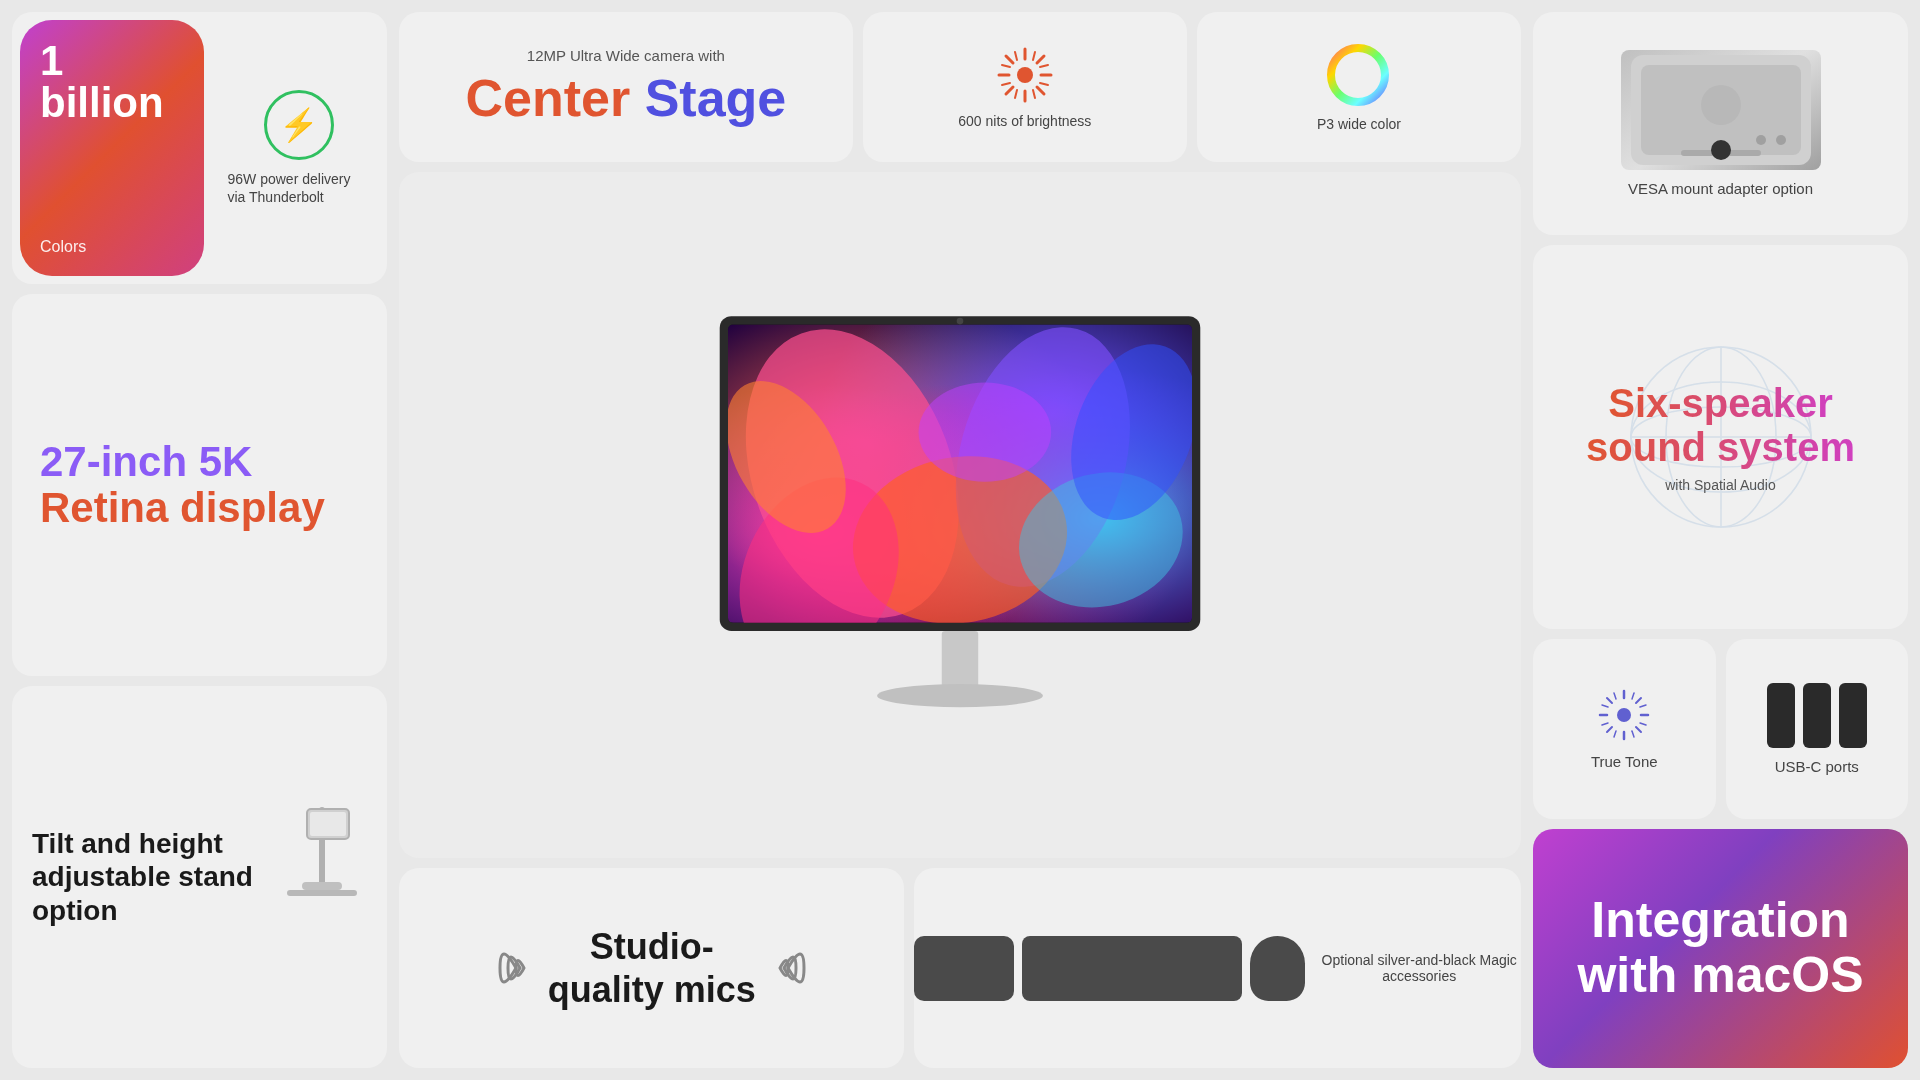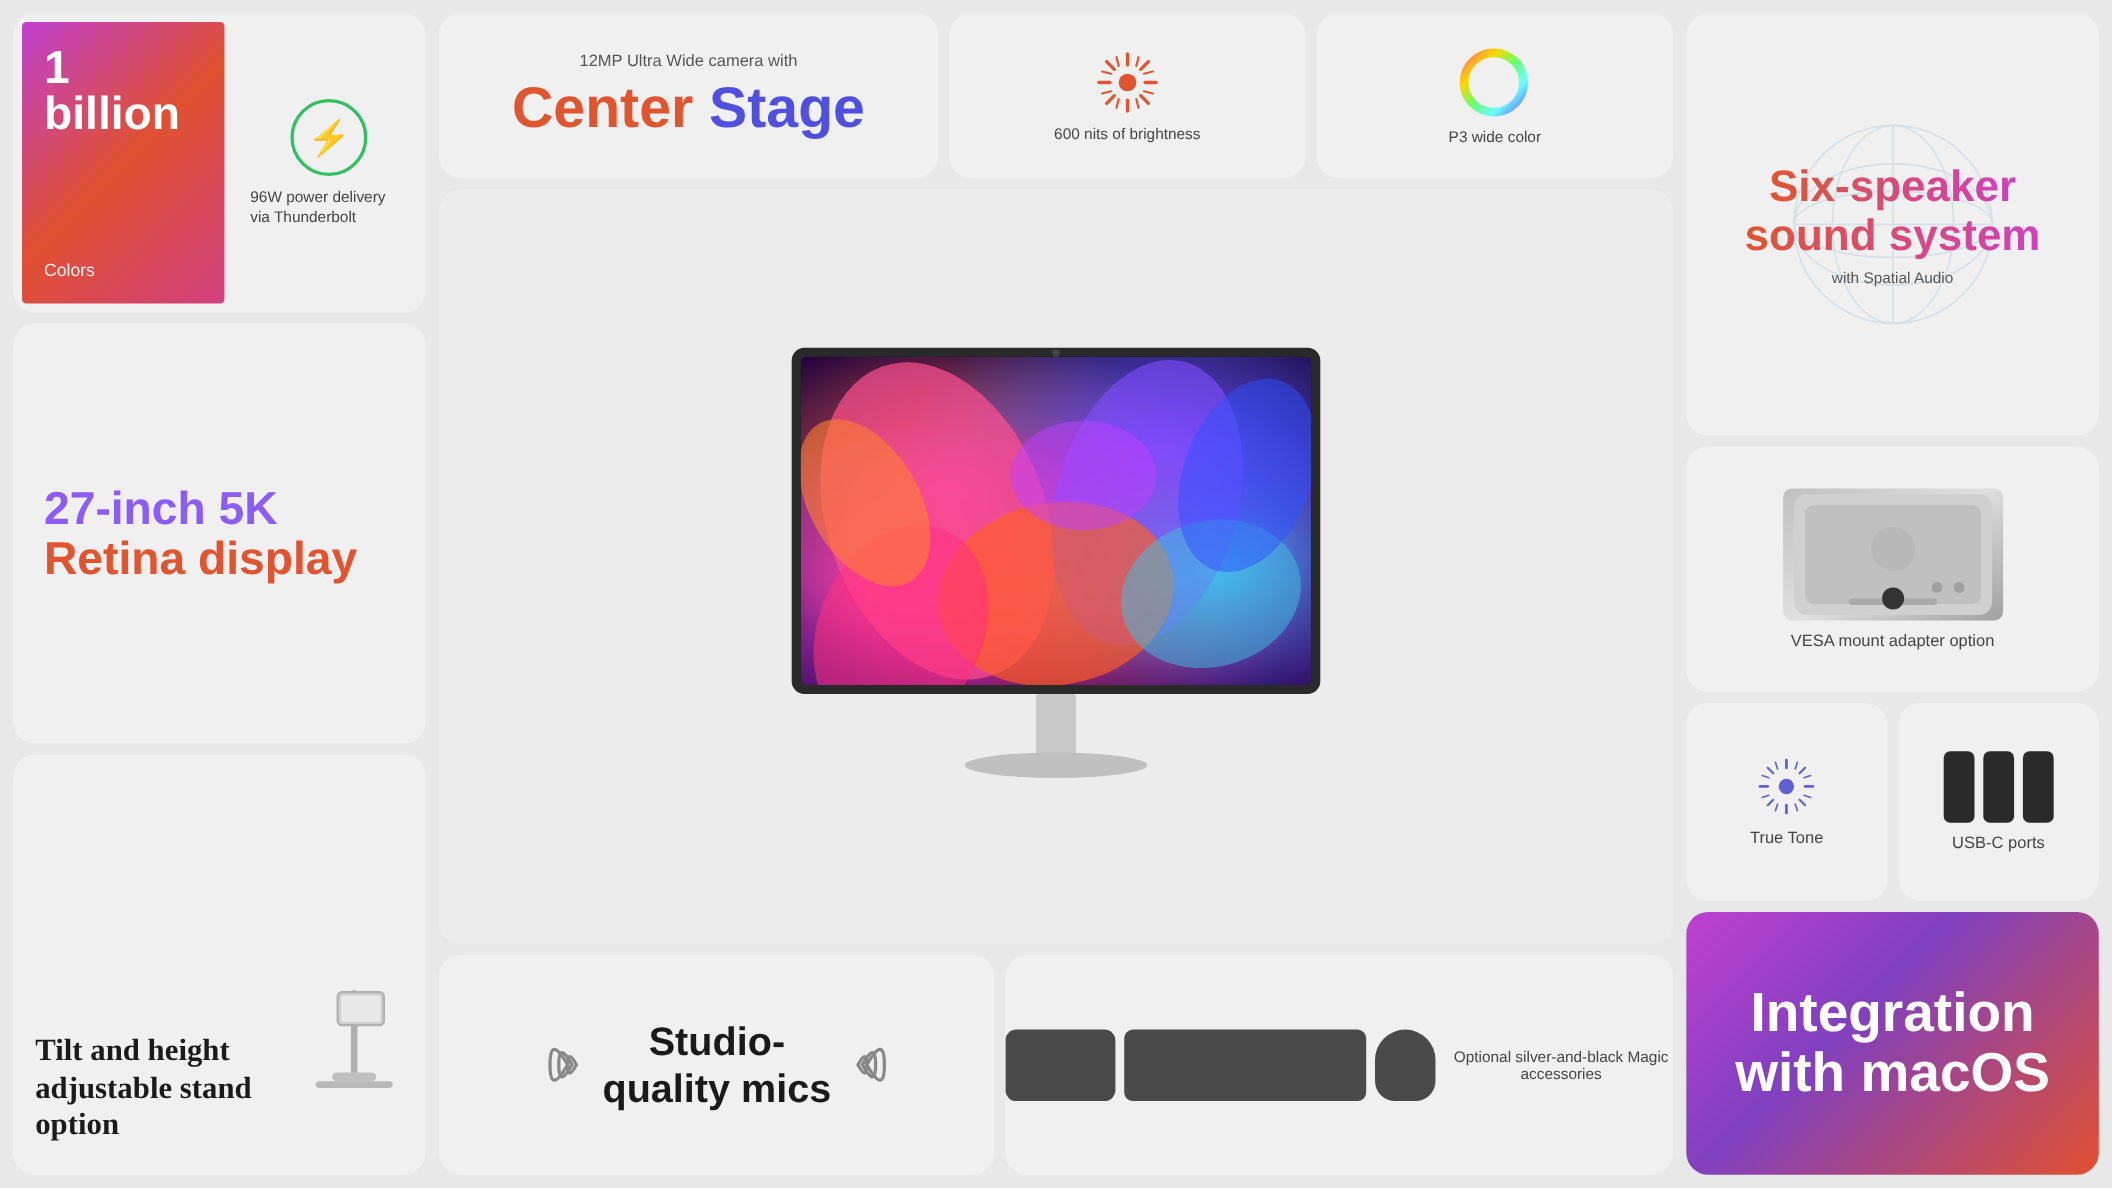--- a/index.html
+++ b/index.html
@@ -80,21 +80,21 @@
     .card-billion-power {
       flex: 1;
       display: flex;
       gap: 0;
       background: #f0f0f0;
       padding: 0;
     }
     .card-billion {
       flex: 1;
       background: linear-gradient(135deg, #c040d0 0%, #e05030 50%, #d04080 100%);
-      border-radius: 4px;
+      border-radius: 32px;
       padding: 20px;
       display: flex;
       flex-direction: column;
       justify-content: space-between;
       margin: 8px;
     }
     .card-billion h2 {
       font-size: 42px;
       font-weight: 800;
       color: white;
@@ -144,24 +144,23 @@
       font-size: 42px;
       font-weight: 800;
       line-height: 1.1;
     }
     .retina-blue { color: #8b5cf6; }
     .retina-orange { color: #e05530; }
 
     .card-stand {
       flex: 1.2;
       display: flex;
-      align-items: flex-end;
+      align-items: center;
       padding: 28px 20px;
       background: #f0f0f0;
-      font-family: Liberation Serif, serif;
     }
     .card-stand h2 {
       font-size: 28px;
       font-weight: 700;
       color: #1a1a1a;
       line-height: 1.2;
       flex: 1;
     }
     .stand-image {
       width: 90px;
@@ -625,56 +624,56 @@
         <div class="mouse"></div>
       </div>
       <p>Optional silver-and-black Magic accessories</p>
     </div>
   </div>
 
 </div>
 
 <div class="right-col">
 
+  <div class="card card-vesa">
+    <div class="vesa-image">
+
+      <svg width="200" height="120" viewBox="0 0 200 120">
+        <rect x="10" y="5" width="180" height="110" rx="12" fill="#d0d0d0"></rect>
+        <rect x="20" y="15" width="160" height="90" rx="8" fill="#c0c0c0"></rect>
+
+        <circle cx="100" cy="55" r="20" fill="#b8b8b8"></circle>
+        <text x="100" y="63" text-anchor="middle" font-size="28" fill="#888"></text>
+
+        <rect x="60" y="100" width="80" height="6" rx="3" fill="#aaa"></rect>
+
+        <circle cx="140" cy="90" r="5" fill="#a0a0a0"></circle>
+        <circle cx="160" cy="90" r="5" fill="#a0a0a0"></circle>
+      </svg>
+    </div>
+    <p>VESA mount adapter option</p>
+  </div>
+
   <div class="card card-six-speaker">
 
     <div class="speaker-globe">
       <svg class="globe-svg" viewBox="0 0 200 200">
         <circle cx="100" cy="100" r="90" fill="none" stroke="#4080c0" stroke-width="1.5"></circle>
         <ellipse cx="100" cy="100" rx="55" ry="90" fill="none" stroke="#4080c0" stroke-width="1.5"></ellipse>
         <ellipse cx="100" cy="100" rx="90" ry="30" fill="none" stroke="#4080c0" stroke-width="1.5"></ellipse>
         <ellipse cx="100" cy="100" rx="90" ry="55" fill="none" stroke="#4080c0" stroke-width="1.5"></ellipse>
         <line x1="10" y1="100" x2="190" y2="100" stroke="#4080c0" stroke-width="1.5"></line>
         <line x1="100" y1="10" x2="100" y2="190" stroke="#4080c0" stroke-width="1.5"></line>
       </svg>
     </div>
     <h2>
       <span class="six-gradient">Six-speaker</span><br>
       <span class="six-gradient">sound system</span>
     </h2>
     <span class="subtitle">with Spatial Audio</span>
-  </div>
-
-  <div class="card card-vesa">
-    <div class="vesa-image">
-
-      <svg width="200" height="120" viewBox="0 0 200 120">
-        <rect x="10" y="5" width="180" height="110" rx="12" fill="#d0d0d0"></rect>
-        <rect x="20" y="15" width="160" height="90" rx="8" fill="#c0c0c0"></rect>
-
-        <circle cx="100" cy="55" r="20" fill="#b8b8b8"></circle>
-        <text x="100" y="63" text-anchor="middle" font-size="28" fill="#888"></text>
-
-        <rect x="60" y="100" width="80" height="6" rx="3" fill="#aaa"></rect>
-
-        <circle cx="140" cy="90" r="5" fill="#a0a0a0"></circle>
-        <circle cx="160" cy="90" r="5" fill="#a0a0a0"></circle>
-      </svg>
-    </div>
-    <p>VESA mount adapter option</p>
   </div>
 
   <div class="card-tone-usb">
     <div class="card card-true-tone">
 
       <svg width="55" height="55" viewBox="0 0 55 55">
         <circle cx="27" cy="27" r="7" fill="#6060d0"></circle>
 
         <line x1="27" y1="3" x2="27" y2="10" stroke="#6060d0" stroke-width="2.5" stroke-linecap="round"></line>
         <line x1="27" y1="44" x2="27" y2="51" stroke="#6060d0" stroke-width="2.5" stroke-linecap="round"></line>

